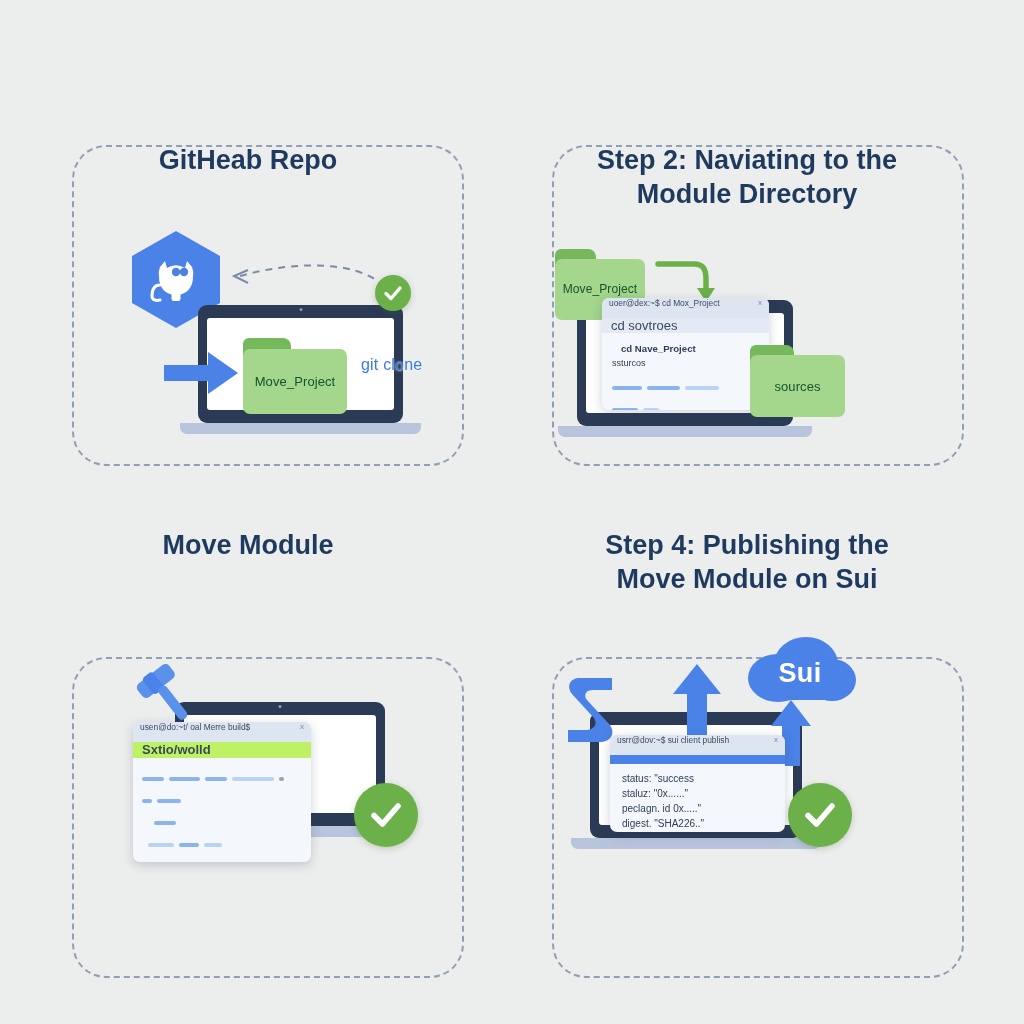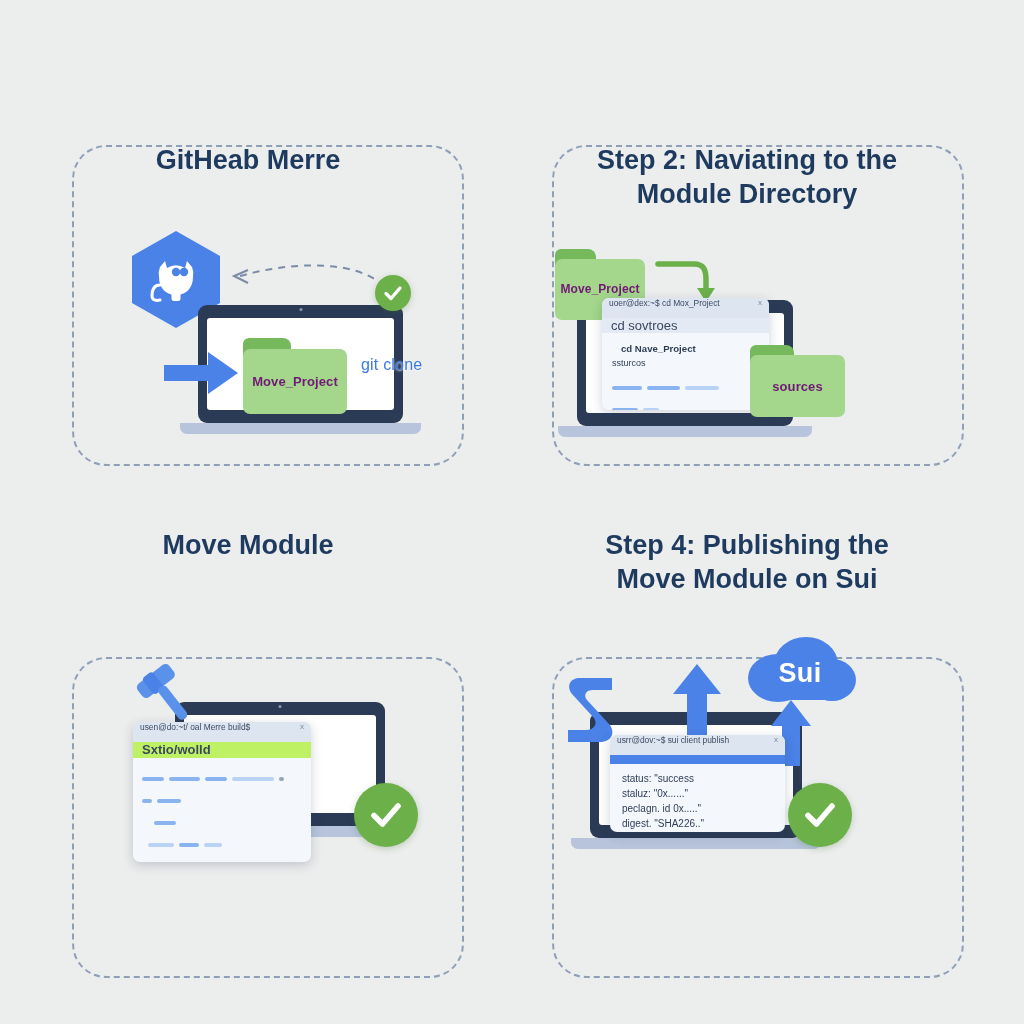--- a/index.html
+++ b/index.html
@@ -62,21 +62,21 @@
   .folder .tab{
     position:absolute;top:0;left:0;width:46%;height:26%;
     background:#76b85c;border-radius:6px 8px 0 0;
   }
   .folder .body{
     position:absolute;left:0;right:0;bottom:0;top:14%;
     background:#a4d68c;border-radius:7px;
     display:flex;align-items:center;justify-content:center;
   }
   .folder .lbl{
-    font-size:13px;font-weight:bold;color:#701a75;
+    font-size:13px;font-weight:normal;color:#14532d;
     letter-spacing:.1px;
   }
 
   
   .term{
     position:absolute;
     background:#f4f7fb;
     border-radius:7px;
     box-shadow:0 3px 11px rgba(40,55,80,.22);
     overflow:hidden;
@@ -132,21 +132,21 @@
 </style>
 </head>
 <body>
 
 <div class="grid">
 
   <div class="panel p1">
     <div class="card"></div>
 
     <div class="titleAbs" style="top:143px;left:48px;width:400px;">
-      <div>GitHeab Merre</div>
+      <div>GitHeab Repo</div>
     </div>
 
     <svg class="dash" style="left:180px;top:236px;width:260px;height:150px;" viewBox="0 0 260 150">
       <path d="M60 40 C 140 18, 215 30, 215 78" fill="none" stroke="#7b8ca6" stroke-width="2" stroke-dasharray="7 6"></path>
       <path d="M68 34 L54 40 L68 47" fill="none" stroke="#7b8ca6" stroke-width="2"></path>
       <path d="M213 84 C 213 112, 185 124, 155 128" fill="none" stroke="#7b8ca6" stroke-width="2" stroke-dasharray="7 6"></path>
       <path d="M162 121 L148 129 L163 135" fill="none" stroke="#7b8ca6" stroke-width="2"></path>
       <path d="M33 46 C 20 80, 22 100, 38 118" fill="none" stroke="#7b8ca6" stroke-width="2" stroke-dasharray="7 6"></path>
     </svg>
 

